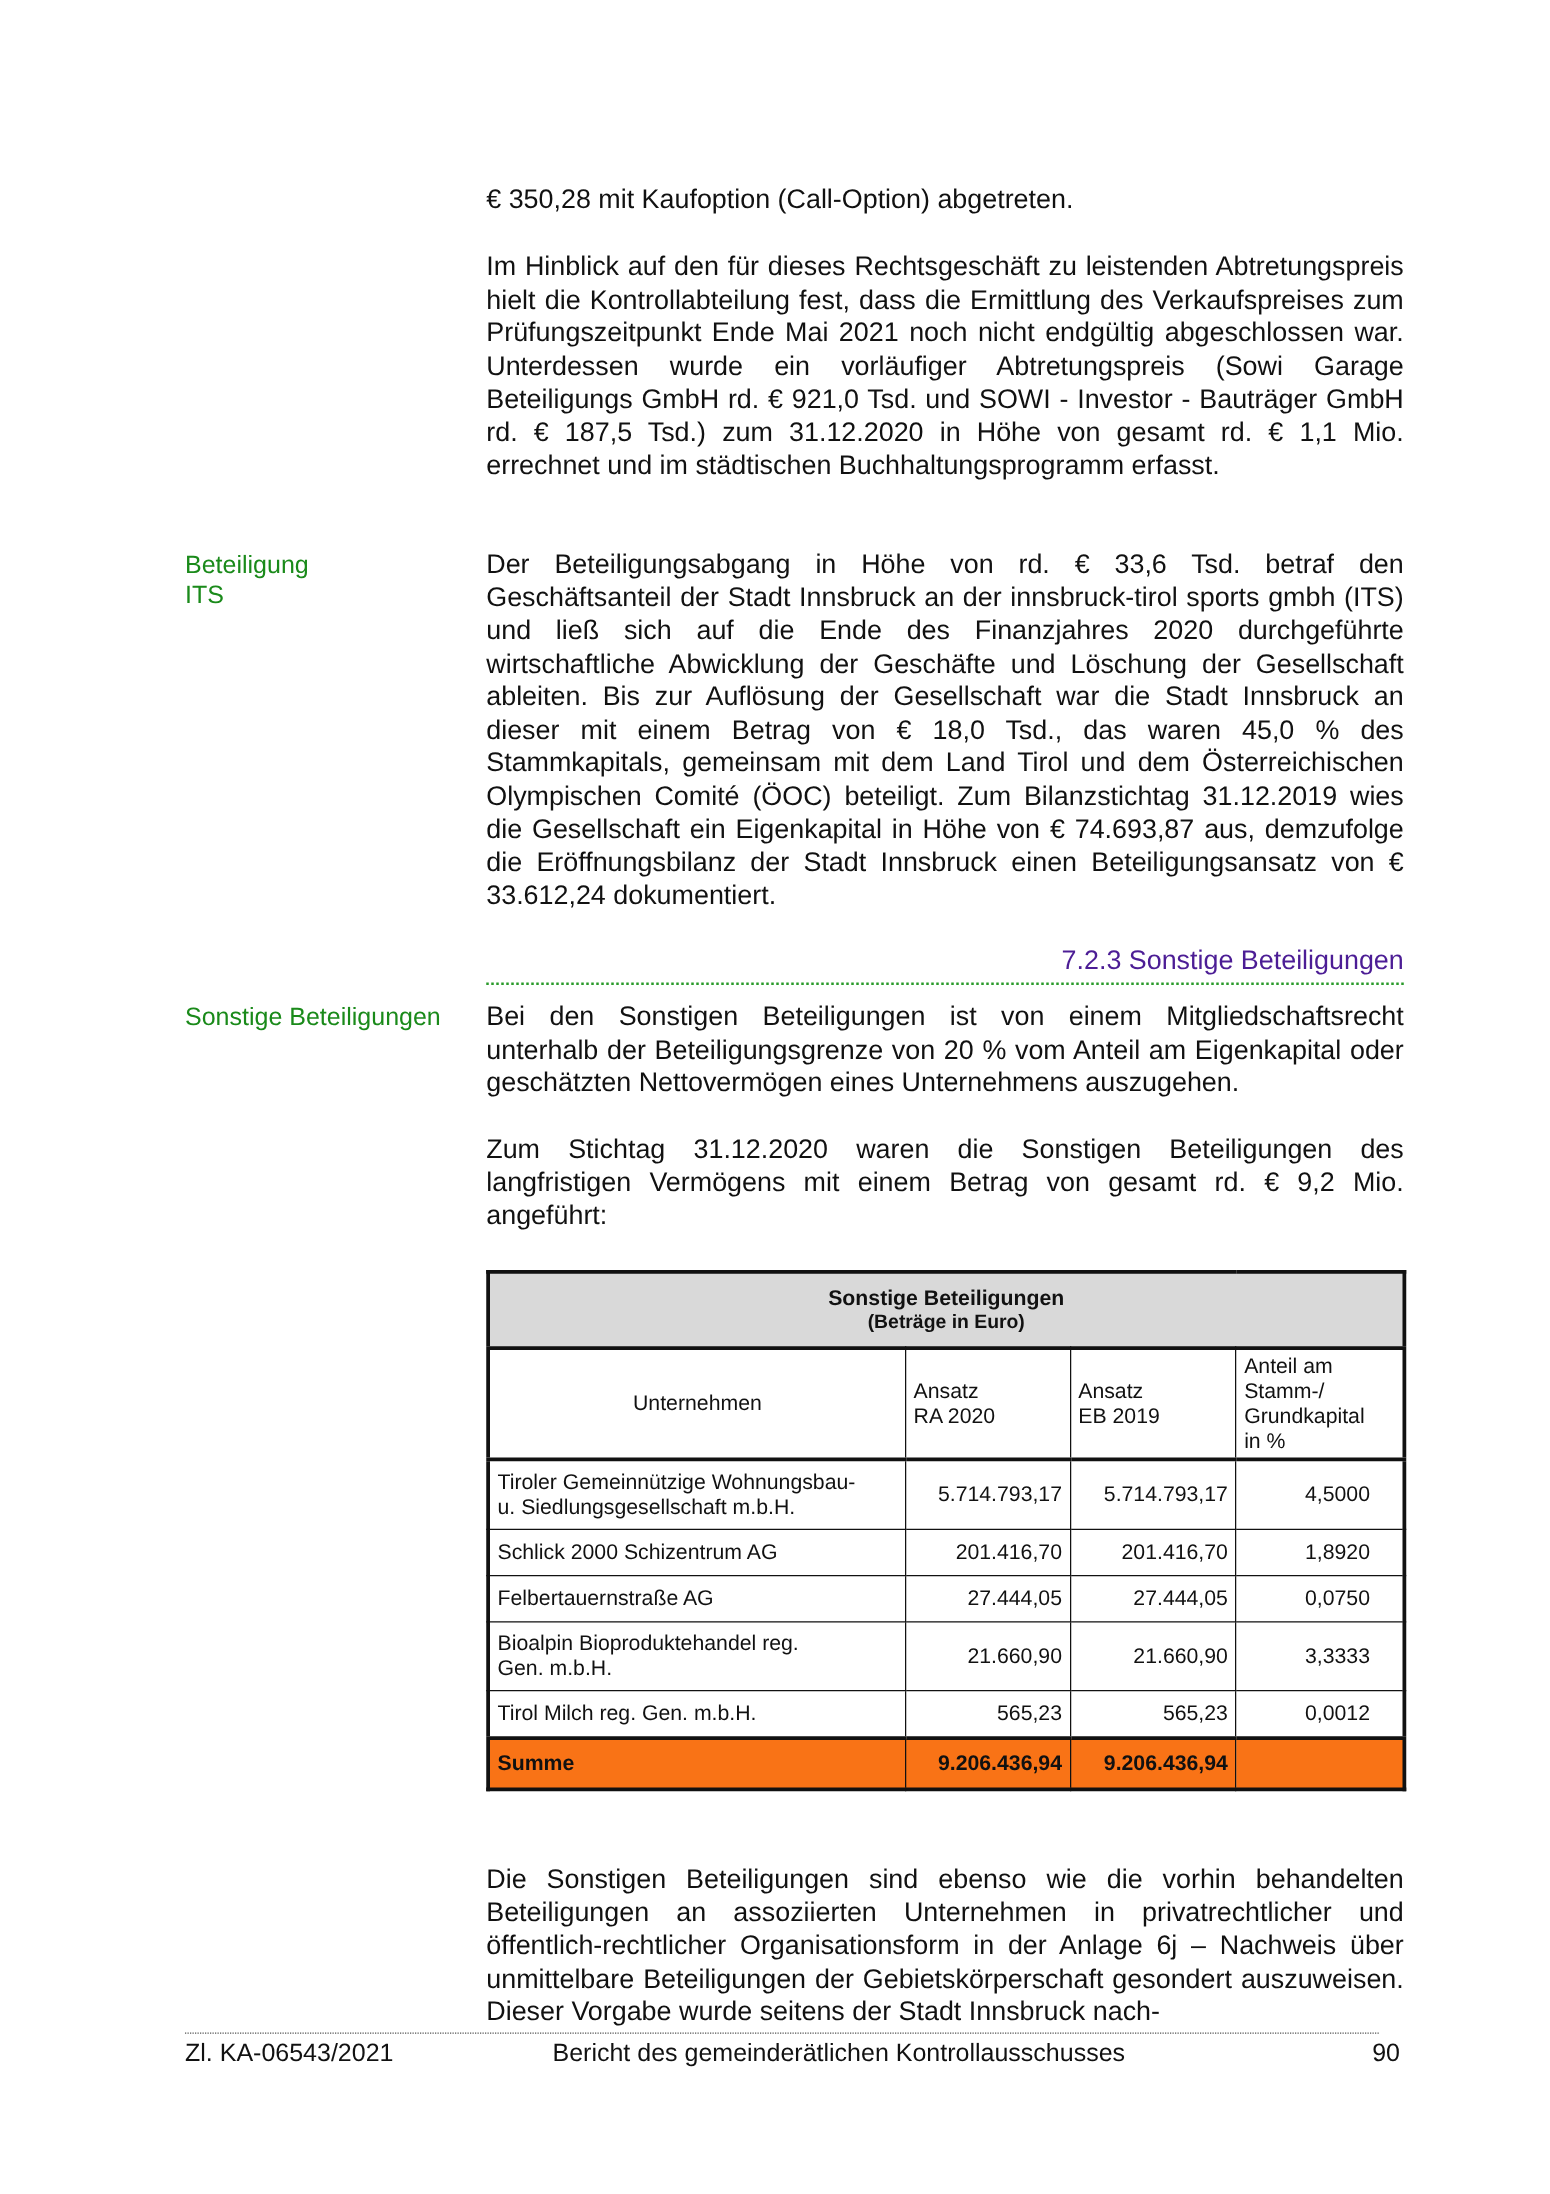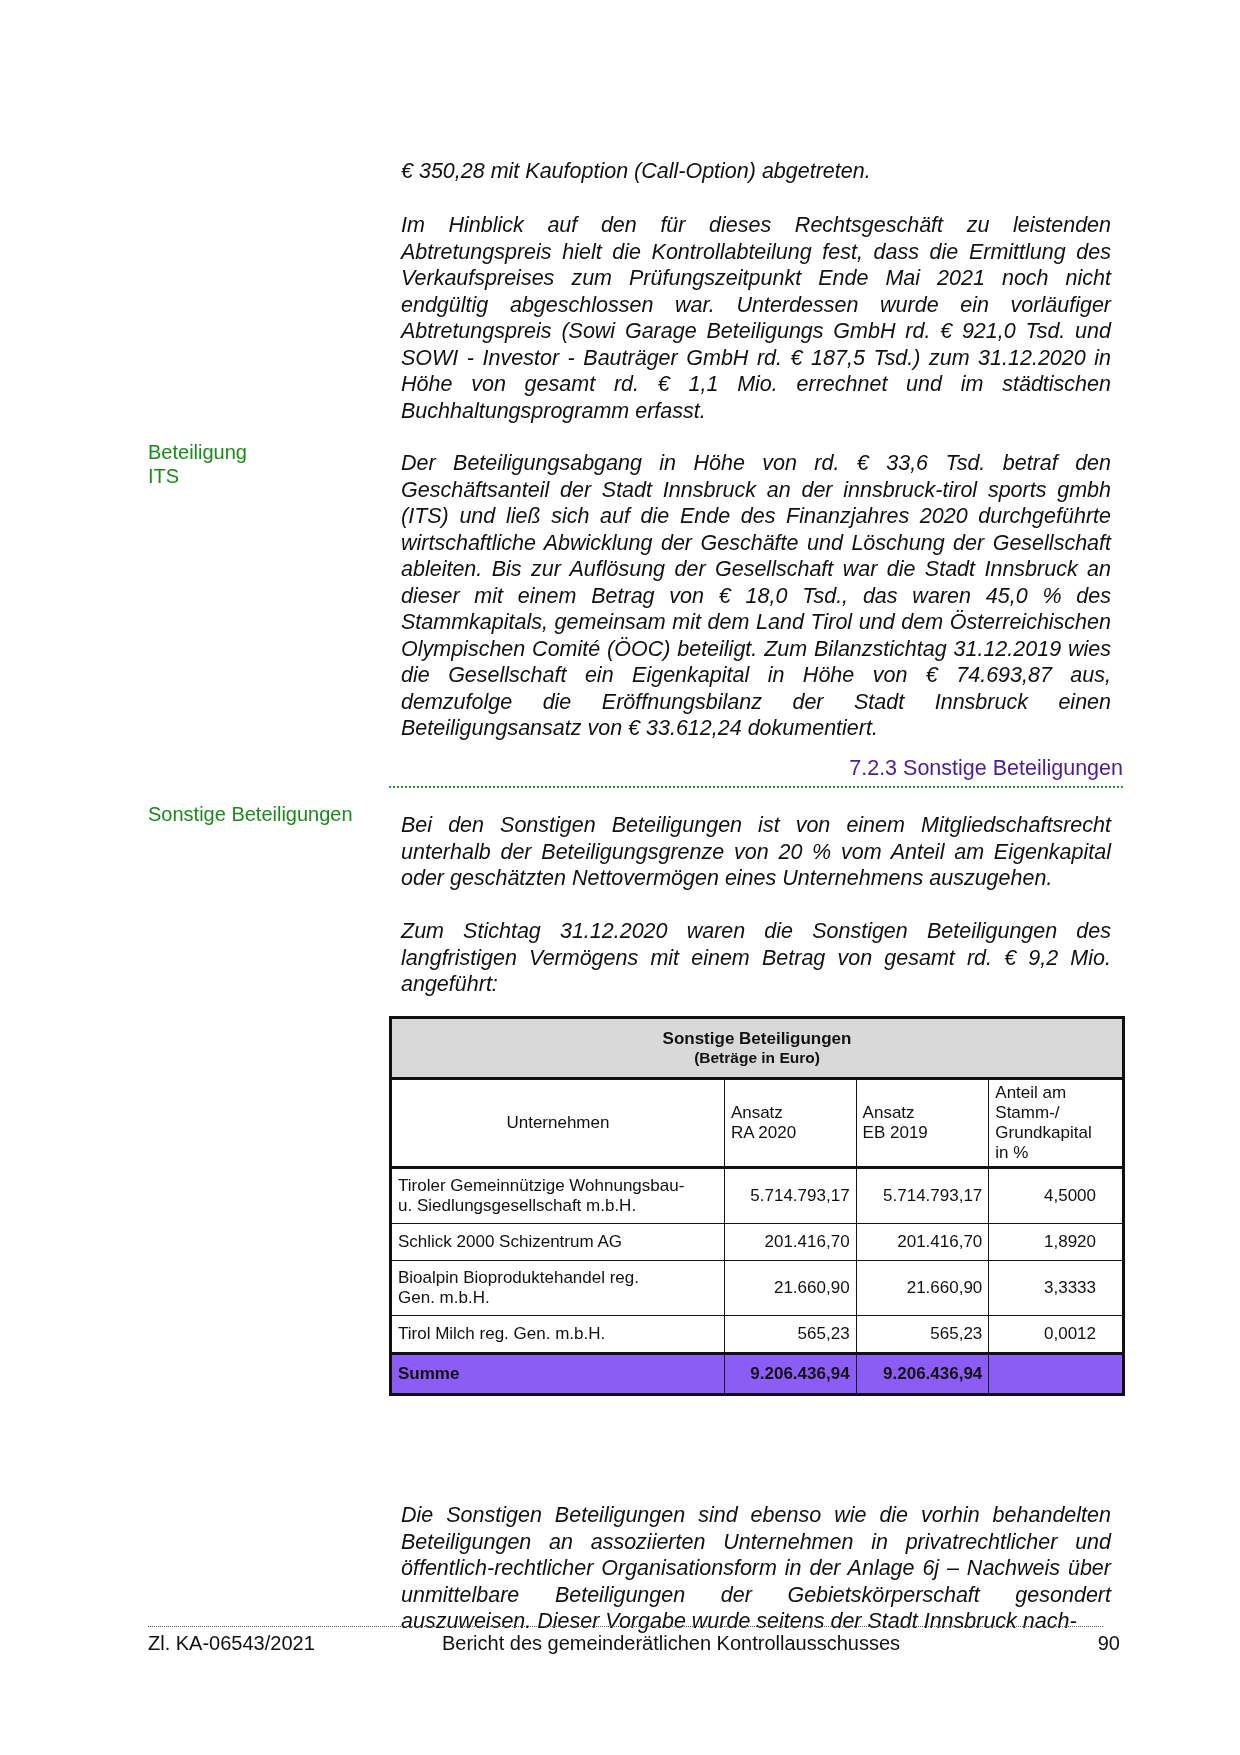--- a/index.html
+++ b/index.html
@@ -1,35 +1,35 @@
 <!DOCTYPE html>
 <html><head>
 <meta charset="utf-8">
 <style>
   html, body { margin:0; padding:0; background:#ffffff; }
   body { width:1240px; height:1755px; position:relative; overflow:hidden;
          font-family:"Liberation Sans", sans-serif; color:#111; }
   .margin-label { position:absolute; left:148px; color:#1a8a1a; font-size:20px; line-height:24px; }
   .body-col { position:absolute; left:389px; width:734px; font-size:21.5px; line-height:26.5px; text-align:justify; }
-  .body-col p { margin:12px;font-style:italic; }
+  .body-col p { margin:0; }
   .section-head { position:absolute; left:389px; width:734px; text-align:right; color:#4c1d95; font-size:21.5px; }
   .dotline { position:absolute; border-top:2px dotted #2a9a2a; }
   .dotline.gray { border-top:1px dotted #555; }
   table.data { position:absolute; left:389px; top:1016px; width:736px; border-collapse:collapse;
                font-size:17px; border:3px solid #111; }
   table.data td, table.data th { border:1px solid #111; padding:3px 6px; }
   table.data .title-row th { background:#d9d9d9; font-weight:bold; text-align:center; height:52px; border-bottom:3px solid #111; }
   table.data .title-row .sub { font-weight:bold; font-size:15.5px; display:block; }
   table.data .hdr td { height:80px; text-align:left; border-bottom:3px solid #111; }
   table.data .hdr td.l { text-align:center; }
   table.data tr.row td { height:30px; }
   table.data tr.row.tall td { height:48px; }
   table.data td.num { text-align:right; }
   table.data td.pct { text-align:right; padding-right:26px; }
-  table.data tr.sum td { background:#8b5cf6; font-weight:bold; height:32px; border-top:3px solid #111; }
+  table.data tr.sum td { background:#f97316; font-weight:bold; height:32px; border-top:3px solid #111; }
   .footer { position:absolute; top:1632px; font-size:20px; }
 </style>
 </head>
 <body>
 
 <div class="body-col" style="top:146px;">
   <p>€ 350,28 mit Kaufoption (Call-Option) abgetreten.</p>
 </div>
 <div class="body-col" style="top:200px;">
   <p>Im Hinblick auf den für dieses Rechtsgeschäft zu leistenden Abtretungspreis hielt die Kontrollabteilung fest, dass die Ermittlung des Verkaufspreises zum Prüfungszeitpunkt Ende Mai 2021 noch nicht endgültig abgeschlossen war. Unterdessen wurde ein vorläufiger Abtretungspreis (Sowi Garage Beteiligungs GmbH rd. € 921,0 Tsd. und SOWI - Investor - Bauträger GmbH rd. € 187,5 Tsd.) zum 31.12.2020 in Höhe von gesamt rd. € 1,1 Mio. errechnet und im städtischen Buchhaltungsprogramm erfasst.</p>
@@ -93,20 +93,26 @@
     <td class="num">5.714.793,17</td>
     <td class="num">5.714.793,17</td>
     <td class="pct">4,5000</td>
   </tr>
   <tr class="row">
     <td>Schlick 2000 Schizentrum AG</td>
     <td class="num">201.416,70</td>
     <td class="num">201.416,70</td>
     <td class="pct">1,8920</td>
   </tr>
+  <tr class="row">
+    <td>Felbertauernstraße AG</td>
+    <td class="num">27.444,05</td>
+    <td class="num">27.444,05</td>
+    <td class="pct">0,0750</td>
+  </tr>
   <tr class="row tall">
     <td>
           <div>Bioalpin Bioproduktehandel reg.</div>
           <div>Gen. m.b.H.</div>
         </td>
     <td class="num">21.660,90</td>
     <td class="num">21.660,90</td>
     <td class="pct">3,3333</td>
   </tr>
   <tr class="row">

